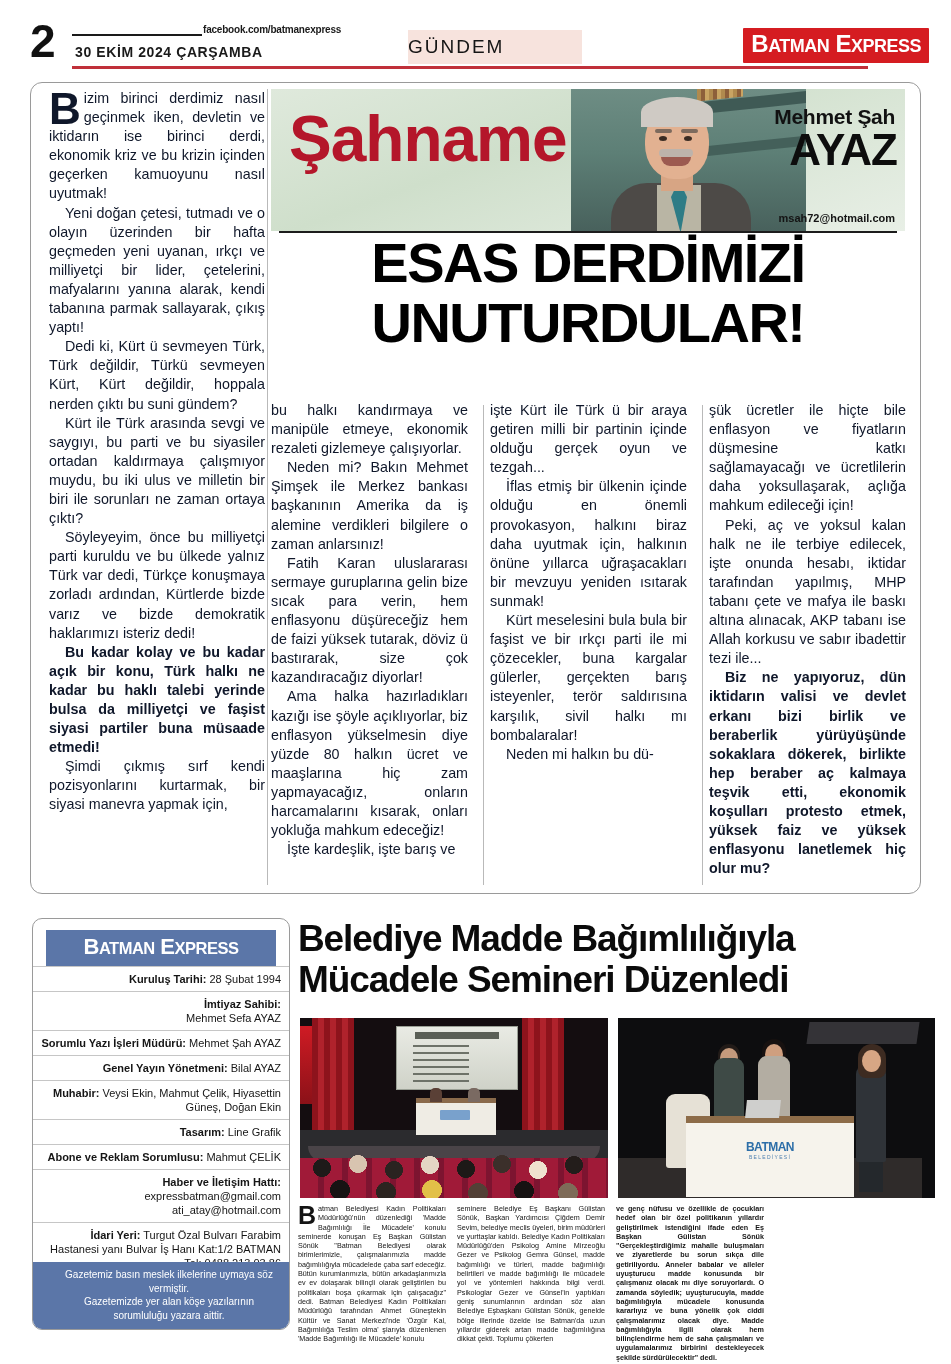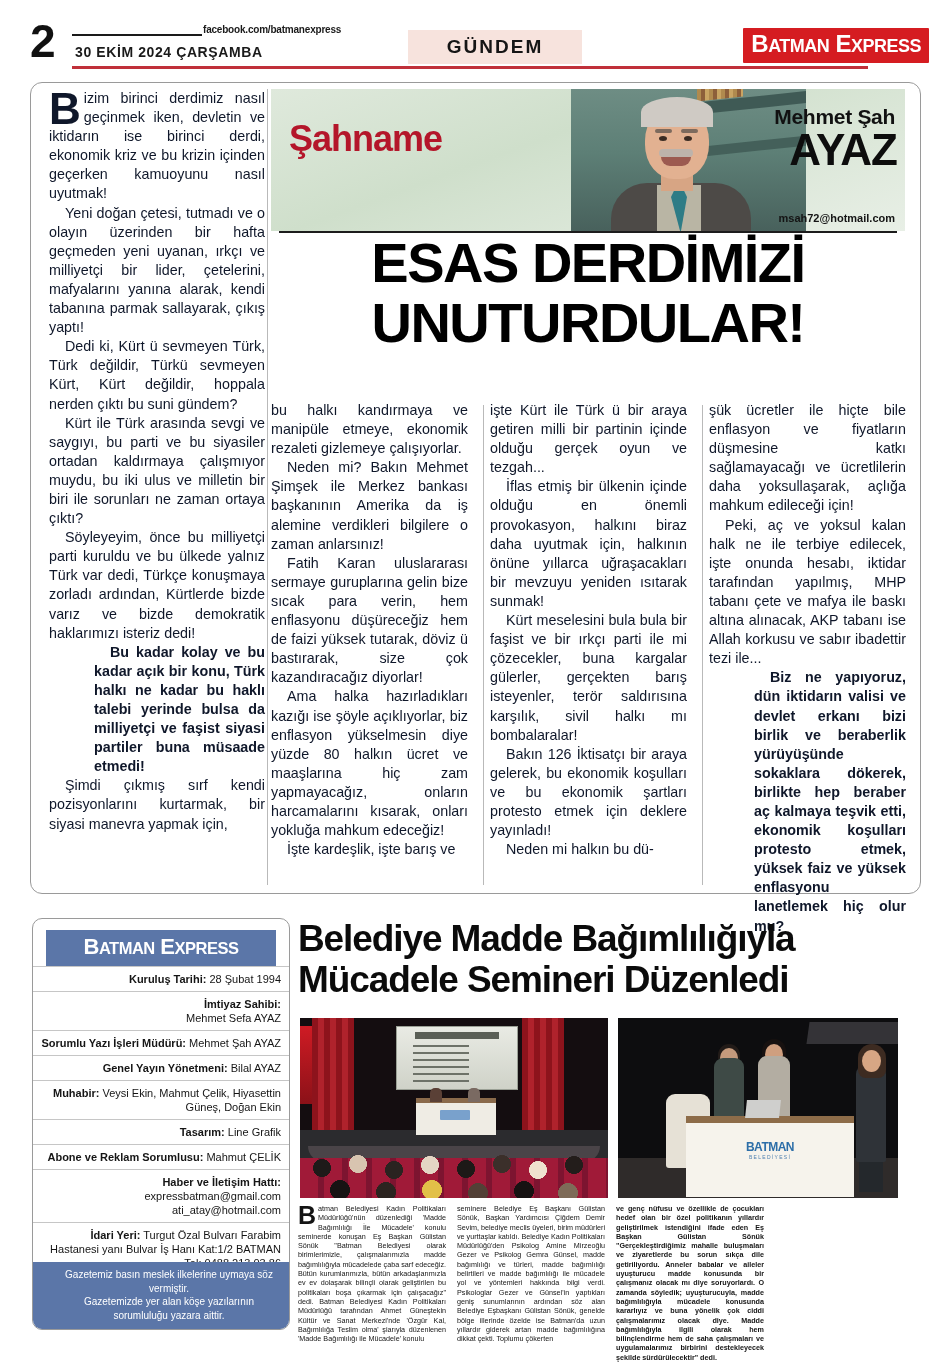--- a/index.html
+++ b/index.html
@@ -54,26 +54,25 @@
     color: #1a1a1a;
   }
   .section-banner {
     position: absolute;
     left: 408px; top: 30px;
     width: 174px; height: 34px;
     background: #f7e3dd;
   }
   .section-banner span {
     display: block;
-    text-align: center;
     line-height: 34px;
     font-size: 19px;
     letter-spacing: 2px;
     color: #151515;
-    font-weight: 700;
+    font-weight: 400;
   }
   .header-rule {
     position: absolute;
     left: 72px; top: 66px;
     width: 796px; height: 3px;
     background: #c0303a;
   }
   .brand-logo {
     position: absolute;
     right: 22px; top: 28px;
@@ -206,21 +205,21 @@
   }
   .bp-tie {
     position: absolute;
     left: 100px; top: 98px; width: 16px; height: 46px;
     background: #2e7c86;
     clip-path: polygon(30% 0, 70% 0, 100% 22%, 60% 100%, 0 22%);
   }
   .banner-title {
     position: absolute;
     left: 18px; top: 24px;
-    font-size: 36px;
+    font-size: 64px;
     font-weight: 700;
     color: #b4162a;
     letter-spacing: -1px;
     line-height: 52px;
     font-family: "Liberation Sans", sans-serif;
   }
   .author-first {
     position: absolute;
     right: 10px; top: 16px;
     font-size: 21px;
@@ -294,21 +293,21 @@
   p.body {
     margin: 0 0 0 0;
     font-size: 14.3px;
     line-height: 19.1px;
     text-align: justify;
     text-indent: 16px;
     color: #0f172a;
     hyphens: auto;
     -webkit-hyphens: auto;
   }
-  p.body.b { font-weight: 700; margin-left: 45px; }
+  p.body.b { font-weight: 700; }
   p.body.first { text-indent: 0; }
   p.body.drop::first-letter {
     float: left;
     font-size: 44px;
     line-height: 36px;
     font-weight: 700;
     padding: 2px 3px 0 0;
     font-family: "Liberation Sans", sans-serif;
   }
 
@@ -453,21 +452,21 @@
       radial-gradient(circle 10px at 40px 40px,#171313 98%,transparent),
       radial-gradient(circle 10px at 86px 42px,#2b2420 98%,transparent),
       radial-gradient(circle 10px at 132px 40px,#e2c048 98%,transparent),
       radial-gradient(circle 10px at 178px 43px,#524036 98%,transparent),
       radial-gradient(circle 10px at 224px 41px,#161212 98%,transparent),
       radial-gradient(circle 10px at 268px 43px,#7e6b58 98%,transparent);
   }
   .photoB {
     position: absolute;
     left: 318px; top: 0;
-    width: 280px; height: 180px;
+    width: 317px; height: 180px;
     overflow: hidden;
     background: #0d0d0f;
   }
   .pb-floor {
     position: absolute; left: 0; bottom: 0; width: 304px; height: 40px;
     background: #2f2b2a;
   }
   .pb-screen {
     position: absolute; left: 190px; top: 4px; width: 110px; height: 22px;
     background: #55545a;
@@ -603,21 +602,20 @@
       <p class="body first">bu halkı kandırmaya ve manipüle etmeye, ekonomik rezaleti gizlemeye çalışıyorlar.</p>
       <p class="body">Neden mi? Bakın Mehmet Şimşek ile Merkez bankası başkanının Amerika da iş alemine verdikleri bilgilere o zaman anlarsınız!</p>
       <p class="body">Fatih Karan uluslararası sermaye guruplarına gelin bize sıcak para verin, hem enflasyonu düşüreceğiz hem de faizi yüksek tutarak, döviz ü bastırarak, size çok kazandıracağız diyorlar!</p>
       <p class="body">Ama halka hazırladıkları kazığı ise şöyle açıklıyorlar, biz enflasyon yükselmesin diye yüzde 80 halkın ücret ve maaşlarına hiç zam yapmayacağız, onların harcamalarını kısarak, onları yokluğa mahkum edeceğiz!</p>
       <p class="body">İşte kardeşlik, işte barış ve</p>
     </div>
     <div class="bodycol c3">
       <p class="body first">işte Kürt ile Türk ü bir araya getiren milli bir partinin içinde olduğu gerçek oyun ve tezgah...</p>
       <p class="body">İflas etmiş bir ülkenin içinde olduğu en önemli provokasyon, halkını biraz daha uyutmak için, halkının önüne yıllarca uğraşacakları bir mevzuyu yeniden ısıtarak sunmak!</p>
       <p class="body">Kürt meselesini bula bula bir faşist ve bir ırkçı parti ile mi çözecekler, buna kargalar gülerler, gerçekten barış isteyenler, terör saldırısına karşılık, sivil halkı mı bombalaralar!</p>
-      <p class="body">Bakın 126 İktisatçı bir araya gelerek, bu ekonomik koşulları ve bu ekonomik şartları protesto etmek için deklere yayınladı!</p>
       <p class="body">Neden mi halkın bu dü-</p>
     </div>
     <div class="bodycol c4">
       <p class="body first">şük ücretler ile hiçte bile enflasyon ve fiyatların düşmesine katkı sağlamayacağı ve ücretlilerin daha yoksullaşarak, açlığa mahkum edileceği için!</p>
       <p class="body">Peki, aç ve yoksul kalan halk ne ile terbiye edilecek, işte onunda hesabı, iktidar tarafından yapılmış, MHP tabanı çete ve mafya ile baskı altına alınacak, AKP tabanı ise Allah korkusu ve sabır ibadettir tezi ile...</p>
       <p class="body b">Biz ne yapıyoruz, dün iktidarın valisi ve devlet erkanı bizi birlik ve beraberlik yürüyüşünde sokaklara dökerek, birlikte hep beraber aç kalmaya teşvik etti, ekonomik koşulları protesto etmek, yüksek faiz ve yüksek enflasyonu lanetlemek hiç olur mu?</p>
     </div>
   </div>
 </div>
 

